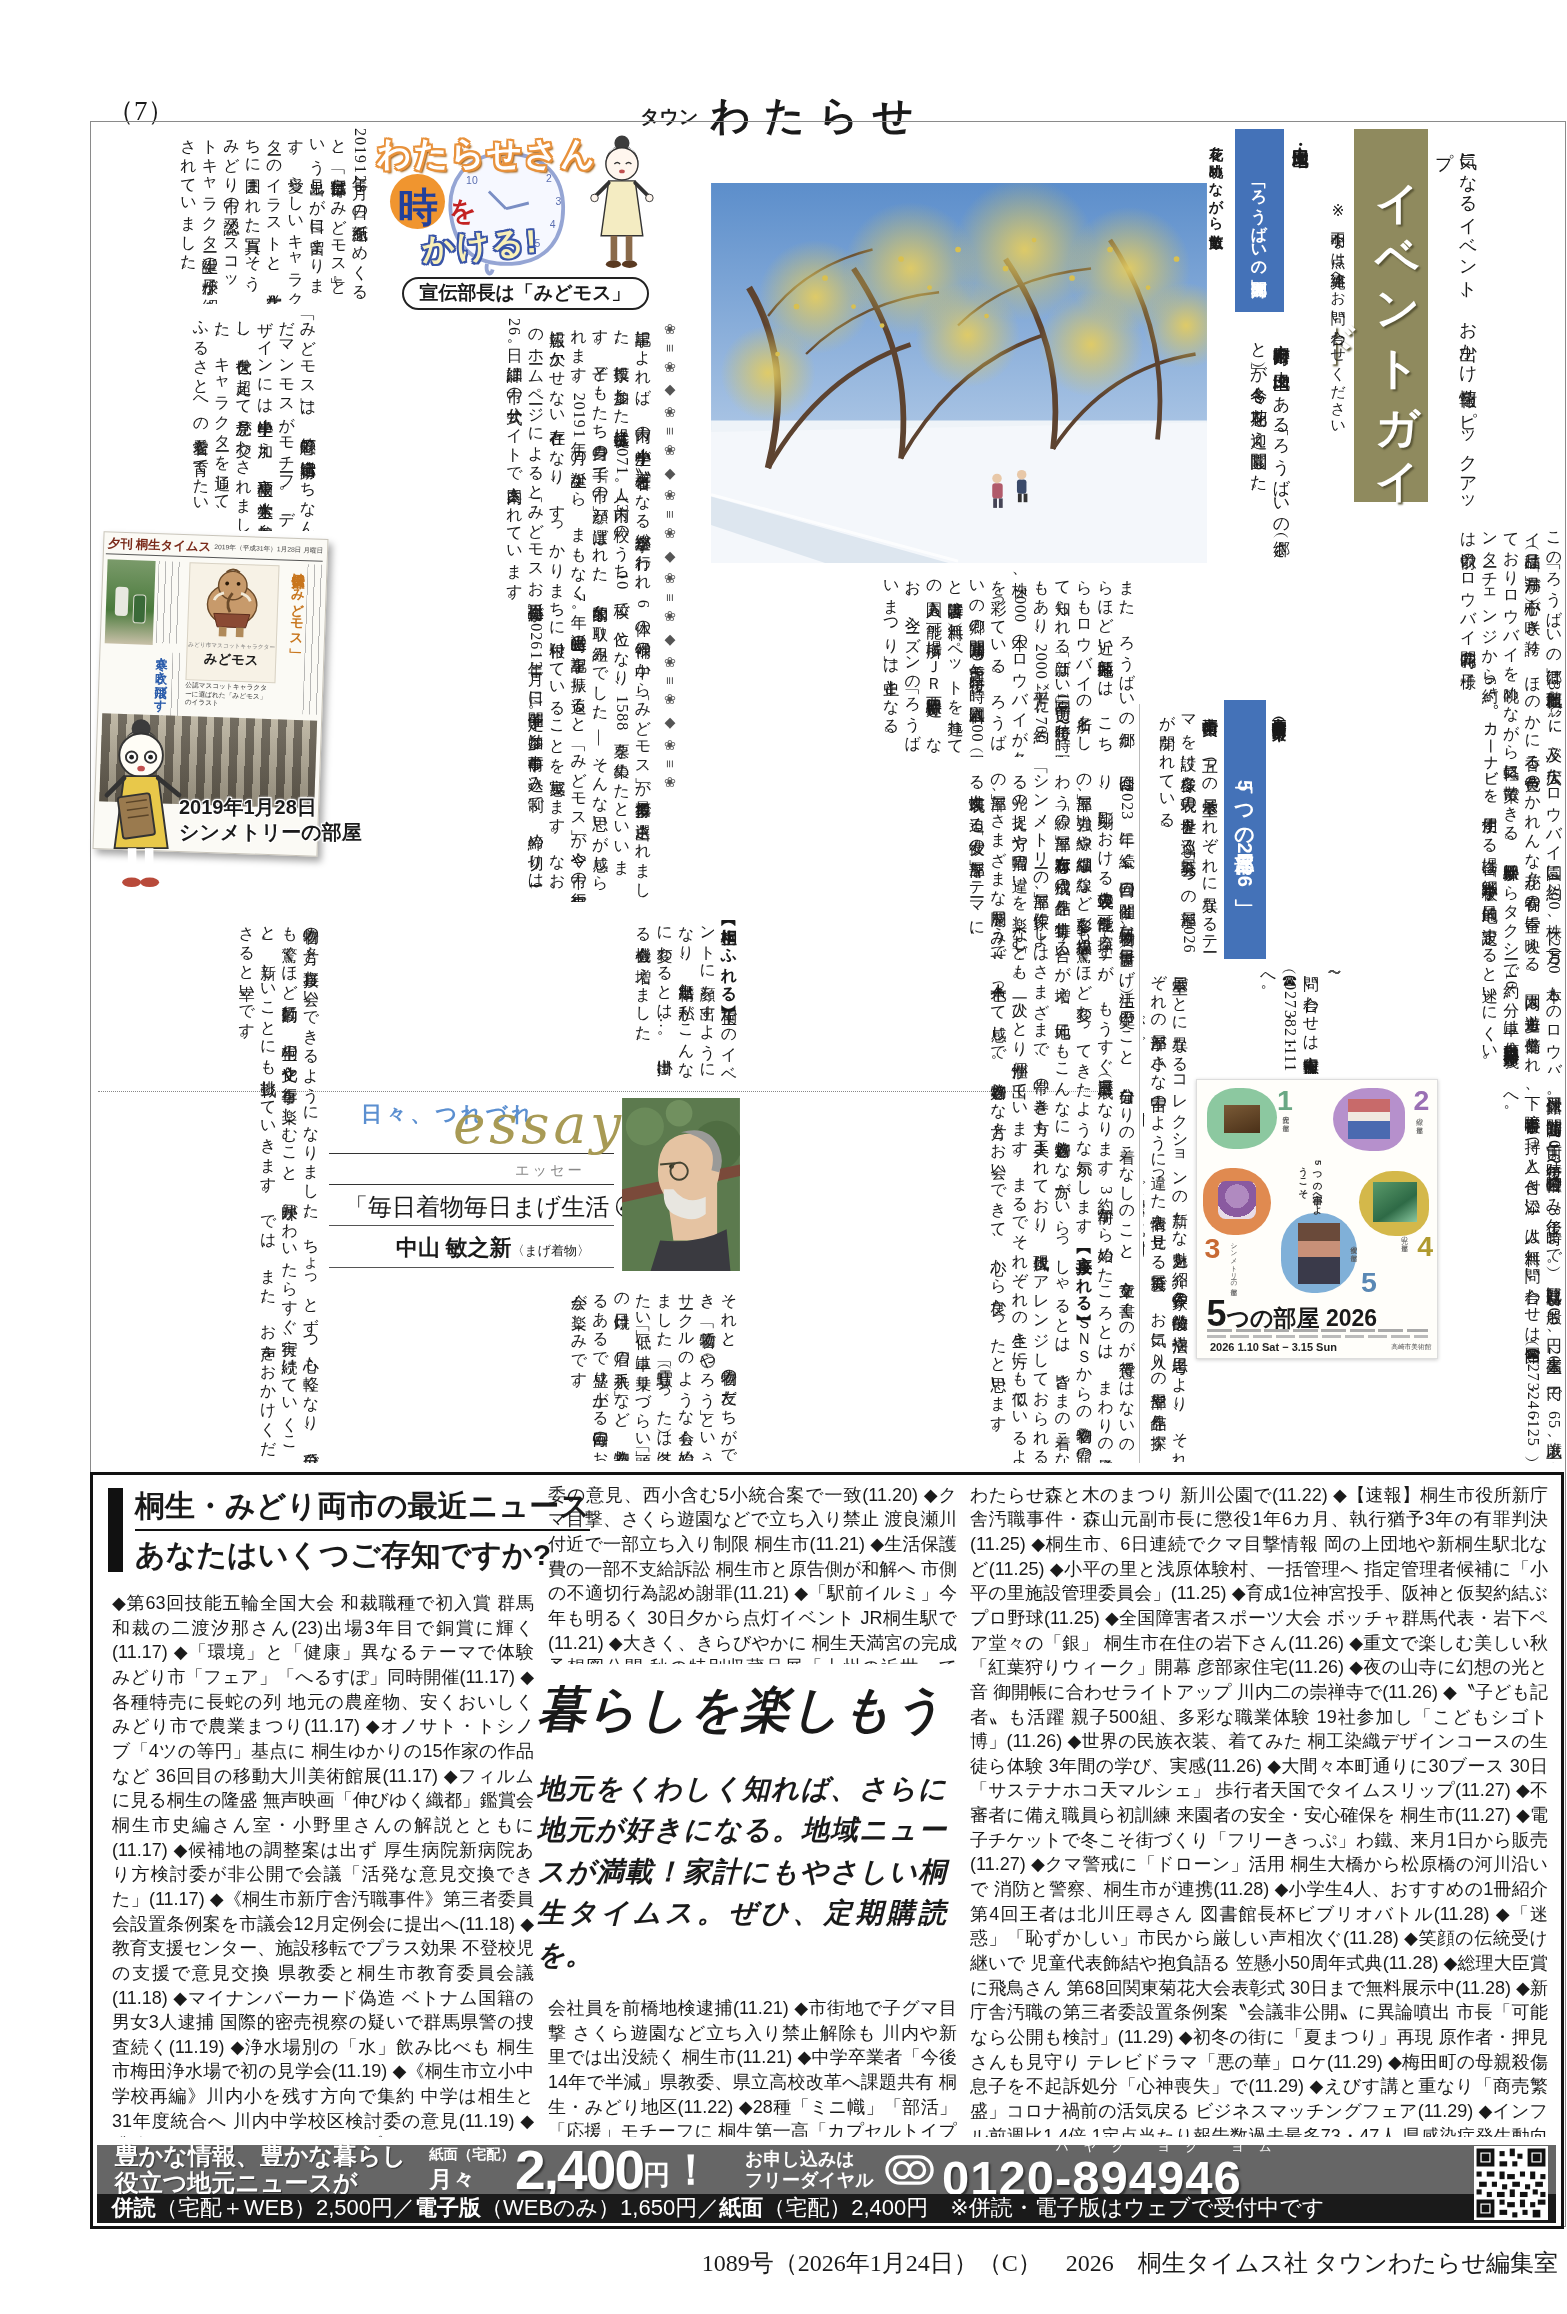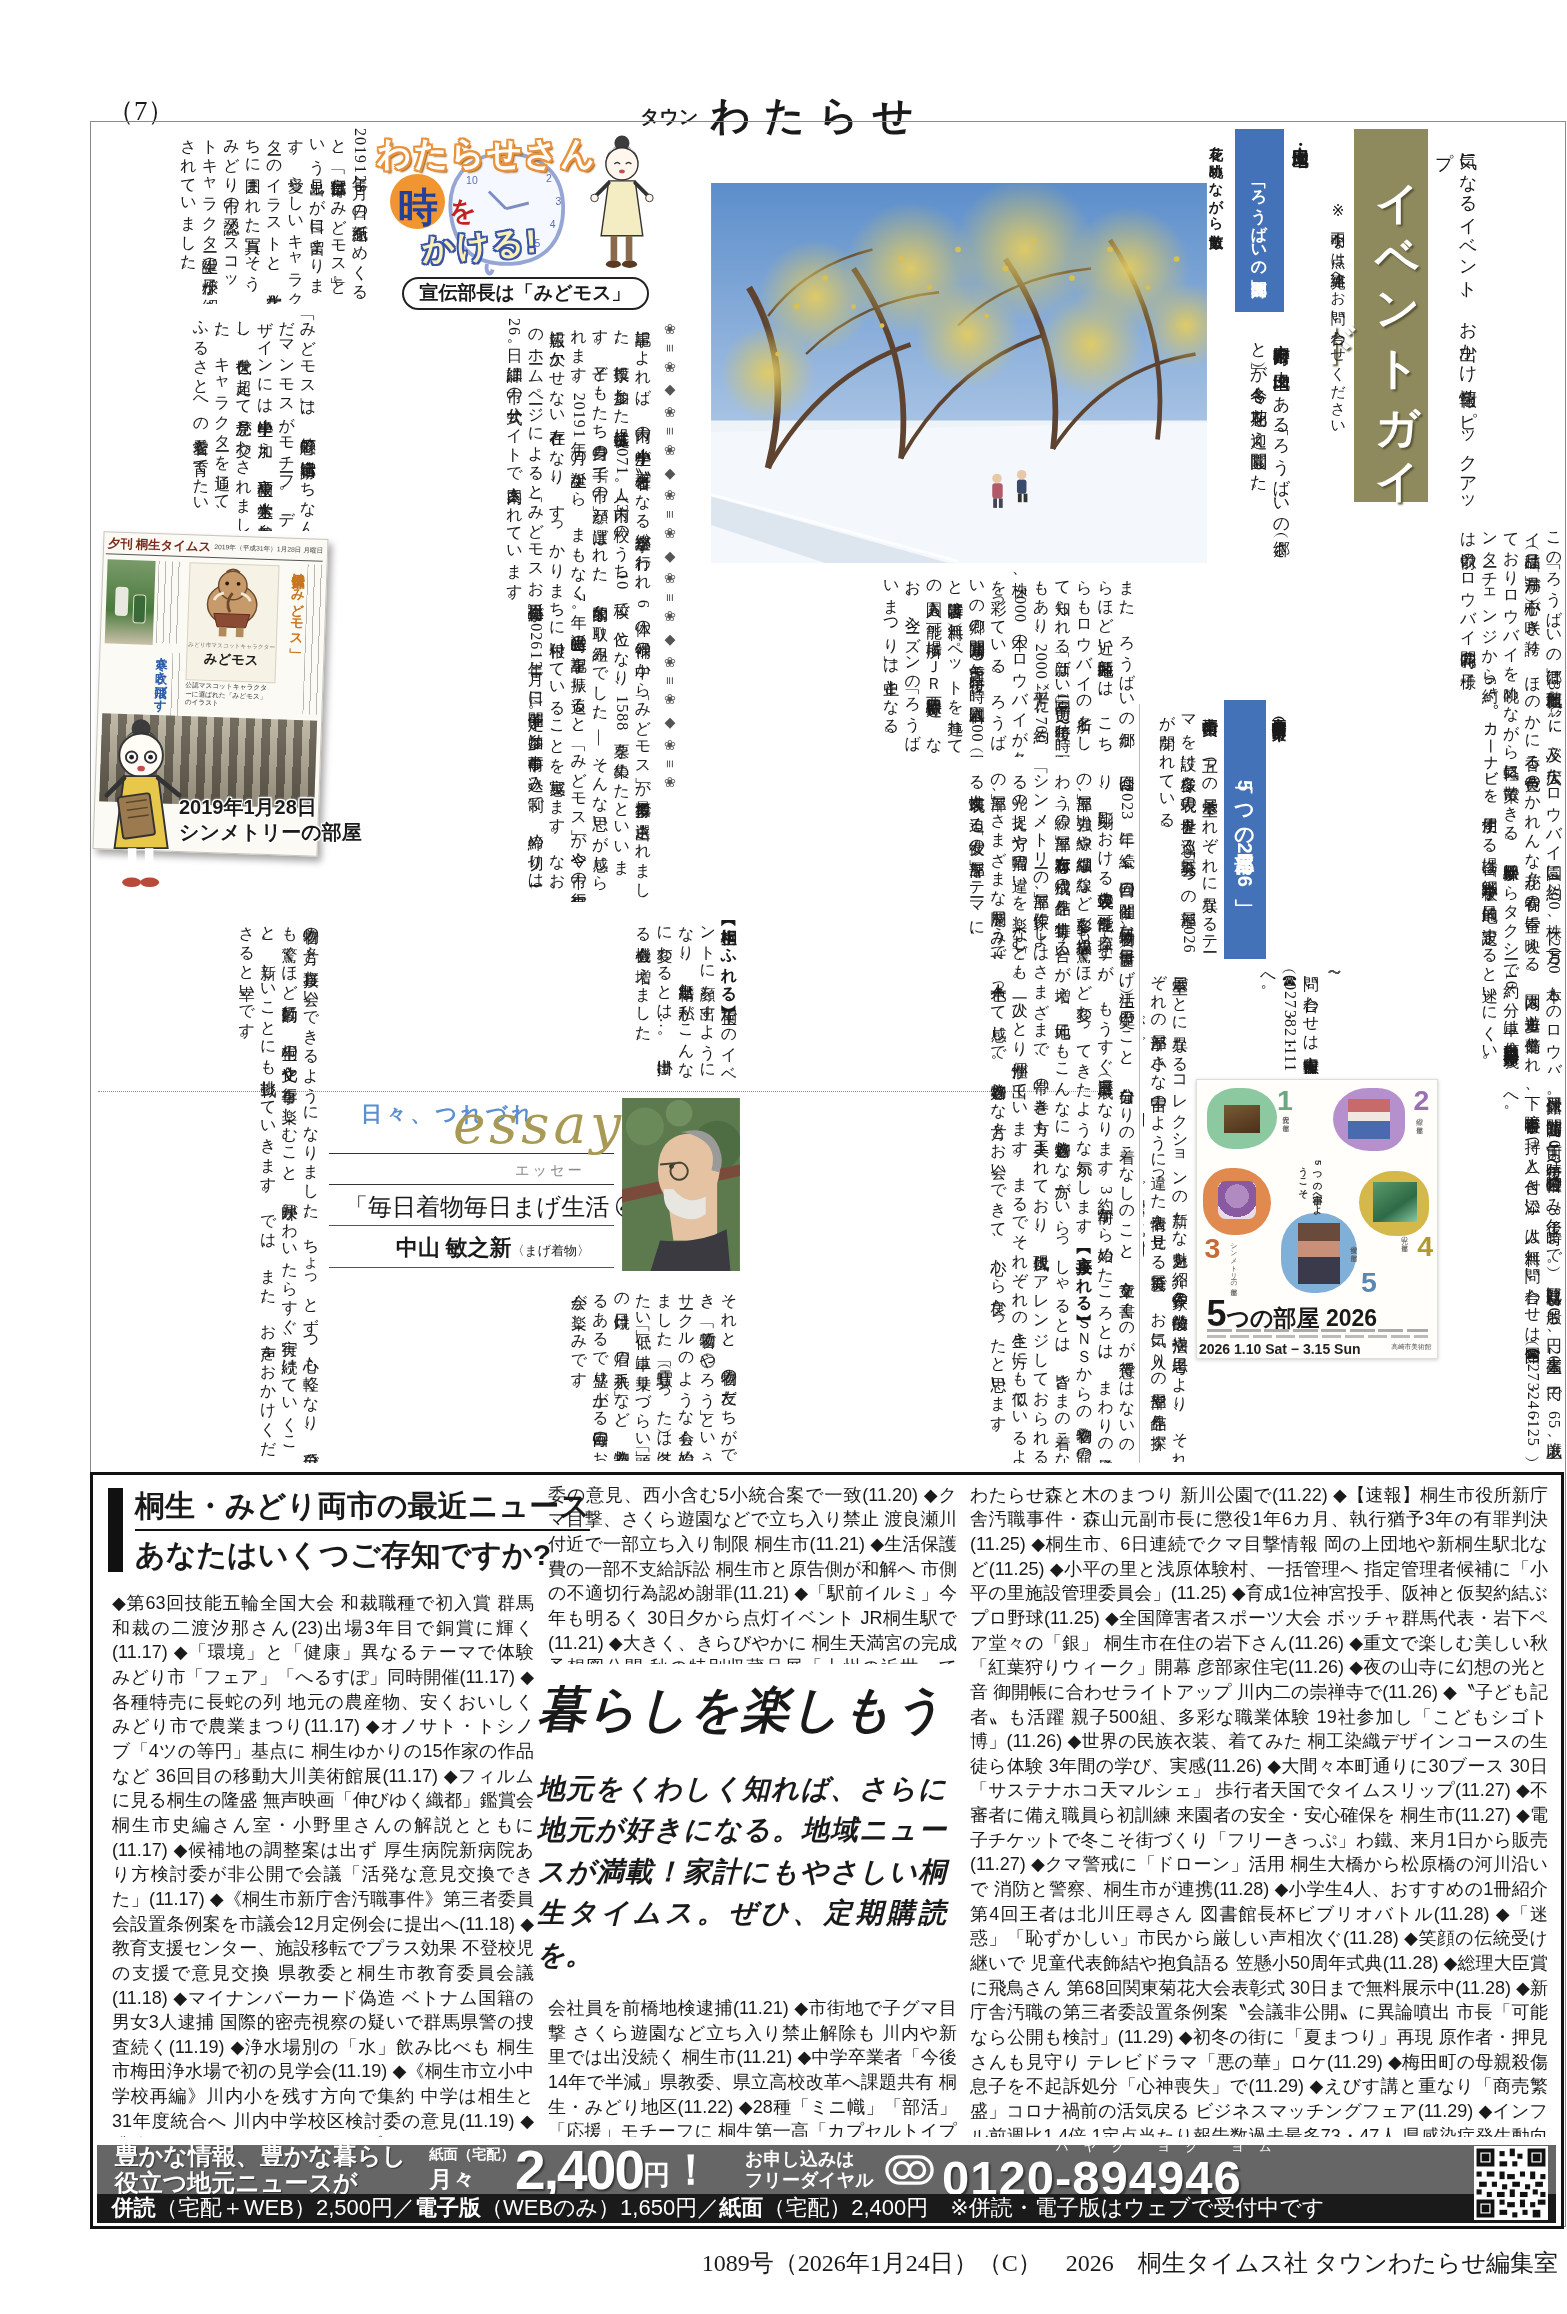--- a/index.html
+++ b/index.html
@@ -251,21 +251,21 @@
       <div class="abs" style="left:17px;top:9.5px;width:42px;height:61px;background:linear-gradient(180deg,#6a4a3a 0 30%,#c89078 30% 55%,#3a3a4a 55%);"></div>
     </div>
     <div class="abs sans" style="left:164px;top:186px;font-size:28.5px;font-weight:bold;color:#5a88b4;">5</div>
     <div class="abs v sans" style="left:152px;top:162px;height:38px;font-size:6.7px;color:#555;letter-spacing:0;">彼女の部屋</div>
     <div class="abs v sans" style="left:99px;top:80px;height:55px;font-size:9.5px;font-weight:bold;color:#333;letter-spacing:0;line-height:1.5;">5つの小宇宙へようこそ</div>
     <div class="abs sans" style="left:9.5px;top:213px;">
       <span style="font-size:36px;font-weight:bold;">5</span><span style="font-size:23px;font-weight:bold;">つの部屋 2026</span>
     </div>
     <div class="abs" style="left:9.5px;top:249px;width:221px;height:2.9px;background:repeating-linear-gradient(90deg,#aaa 0 25px,transparent 25px 28.5px);"></div>
     <div class="abs" style="left:9.5px;top:255px;width:221px;height:2.9px;background:repeating-linear-gradient(90deg,#bbb 0 19px,transparent 19px 23px);"></div>
-    <div class="abs sans" style="left:2px;top:261px;font-size:14px;font-weight:bold;color:#222;">2026 1.10 Sat − 3.15 Sun</div>
+    <div class="abs sans" style="left:13px;top:261px;font-size:11px;font-weight:bold;color:#222;">2026 1.10 Sat − 3.15 Sun</div>
     <div class="abs sans" style="right:5.7px;top:263px;font-size:6.7px;color:#555;">高崎市美術館</div>
   </div>
 
   <div class="abs rule-v" style="left:1139px;top:704px;height:759px;"></div>
 
   <div class="abs dotline" style="left:98px;top:1091px;width:1010px;"></div>
   <div class="abs v" style="left:748px;top:915px;width:390px;height:548px;">
     <span>毎日着物、毎日髷（まげ）生活。歴史のこと、自分なりの着こなしのこと、文章を書くのが得意ではないのですが、もうすぐ還暦（三歳になります。約3年前から始めたころとは、まわりの様子も驚くほど変わってきたような気がします。</span><b class="sans">【直接ふれる】</b><span>ＳＮＳからの着物や髷の知り合いが増え、地元にもこんなに着物好きな方がいらっしゃるとは。皆さまの着こなしはさまざまで、帯の巻き方も工夫されており、現代風にアレンジしておられる方なども。一人ひとり個性が出ています。まるでそれぞれの生き方にも似ているようで、十人十色って感じで。着物好きな方々とお会いできて、心から良かったと思います。</span>
   </div>
   <div class="abs v" style="left:329px;top:915px;width:411px;height:169px;">

